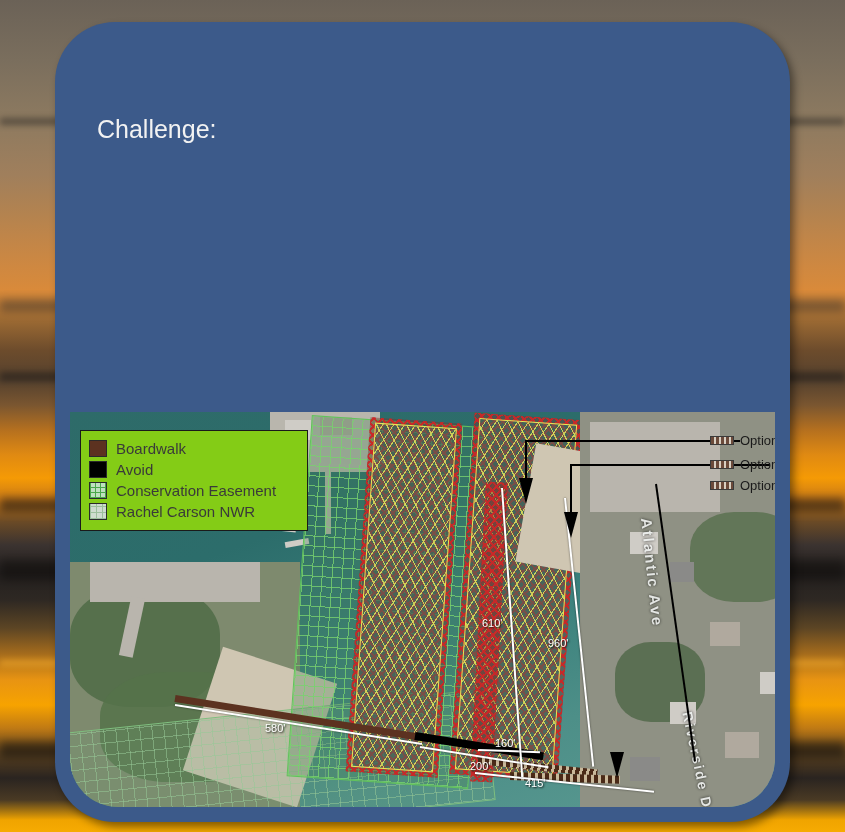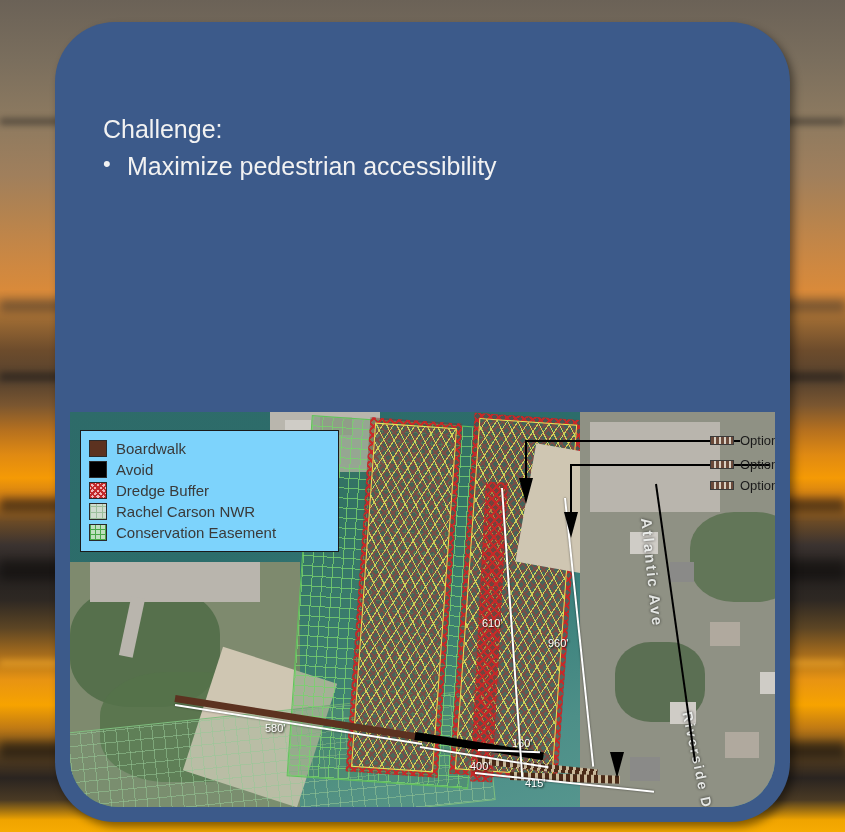--- a/index.html
+++ b/index.html
@@ -51,21 +51,21 @@
     position:absolute;left:0;right:0;top:36px;
     text-align:center;color:#ffffff;
     font-size:38px;font-weight:bold;letter-spacing:.3px;
     text-shadow:1px 1px 2px rgba(0,0,0,.35);
   }
 
   #body-text{
     position:absolute;left:42px;top:90px;width:670px;
     color:#f2f2f2;font-size:25px;line-height:1.42;
   }
-  #body-text .head{margin:0 0 1px 6px;}
+  #body-text .head{margin:0 0 1px 0;}
   #body-text ul{list-style:none;margin:0 0 0 0;padding:0;}
   #body-text li{
     position:relative;padding-left:30px;margin:0 0 1px 0;
   }
   #body-text li:before{
     content:"\2022";position:absolute;left:6px;top:-1px;font-size:22px;
   }
 
   
   #map-wrap{
@@ -136,22 +136,22 @@
   .callout-arrow{position:absolute;width:0;height:0;
     border-left:7px solid transparent;border-right:7px solid transparent;
     border-top:26px solid #000;}
   .optlabel{position:absolute;color:#1a1a1a;font-size:13px;white-space:nowrap;}
   .optswatch{position:absolute;width:22px;height:7px;
     background:repeating-linear-gradient(90deg,#6b4a3a 0 3px,#d8cfc2 3px 5px);
     border:1px solid #3a3a3a;}
 
   
   #legend{
-    position:absolute;left:10px;top:18px;width:259px;
-    background:#7dd3fc;border:1.5px solid #1a1a1a;
+    position:absolute;left:10px;top:18px;width:228px;
+    background:#84cc16;border:1.5px solid #1a1a1a;
     padding:7px 8px 8px 8px;box-sizing:border-box;
   }
   #legend .row{display:flex;align-items:center;height:21px;}
   #legend .sw{width:16px;height:15px;border:1px solid #2a2a2a;margin-right:9px;flex:0 0 auto;}
   #legend .lbl{font-size:15px;color:#3a3a3a;white-space:nowrap;}
   .sw-boardwalk{background:#5c3220;}
   .sw-bridge{background:#000000;}
   .sw-dredge{background:
       repeating-linear-gradient(60deg,#c8cc4a 0 1px,transparent 1px 5px),
       repeating-linear-gradient(-60deg,#c8cc4a 0 1px,transparent 1px 5px),
@@ -182,21 +182,20 @@
   <div class="streak s6"></div>
   <div class="streak s7"></div>
 </div>
 
 <div id="panel">
 
 
   <div id="body-text">
     <p class="head">Challenge:</p>
     <ul>
-      <li>Maximize pedestrian accessibility</li>
     </ul>
     <ul>
     </ul>
   </div>
 
   <div id="map-wrap">
     <div id="map">
 
       <div class="water"></div>
 
@@ -248,24 +247,24 @@
       <div class="boardwalk" style="left:105px;top:283px;width:245px;height:7px;transform:rotate(9deg);"></div>
       <div class="bridge" style="left:345px;top:320px;width:130px;height:8px;transform:rotate(9deg);"></div>
       <div class="pier-dots" style="left:408px;top:345px;width:120px;height:7px;transform:rotate(6deg);"></div>
 
       <div class="pier-dots" style="left:440px;top:360px;width:110px;height:8px;transform:rotate(2deg);"></div>
 
       <div class="measure" style="left:105px;top:292px;width:250px;transform:rotate(9deg);"></div>
       <div class="mlabel" style="left:195px;top:310px;">580'</div>
 
       <div class="measure" style="left:350px;top:334px;width:130px;transform:rotate(9deg);"></div>
-      <div class="mlabel" style="left:400px;top:348px;">400'</div>
+      <div class="mlabel" style="left:400px;top:348px;">200'</div>
 
       <div class="measure" style="left:408px;top:337px;width:62px;transform:rotate(2deg);"></div>
-      <div class="mlabel" style="left:425px;top:325px;padding-left:17px;">160'</div>
+      <div class="mlabel" style="left:425px;top:325px;">160'</div>
 
       <div class="measure" style="left:405px;top:360px;width:180px;transform:rotate(6deg);"></div>
       <div class="mlabel" style="left:455px;top:365px;">415'</div>
 
       <div class="measure" style="left:432px;top:75px;width:290px;transform:rotate(86deg);"></div>
       <div class="mlabel" style="left:412px;top:205px;">610'</div>
 
       <div class="measure" style="left:495px;top:85px;width:270px;transform:rotate(84deg);"></div>
       <div class="mlabel" style="left:478px;top:225px;">960'</div>
 
@@ -291,28 +290,24 @@
       <div id="legend">
         <div class="row">
           <span class="sw sw-boardwalk"></span>
           <span class="lbl">Boardwalk</span>
         </div>
         <div class="row">
           <span class="sw sw-bridge"></span>
           <span class="lbl">Avoid</span>
         </div>
         <div class="row">
-          <span class="sw sw-buffer"></span>
-          <span class="lbl">Dredge Buffer</span>
+          <span class="sw sw-easement"></span>
+          <span class="lbl">Conservation Easement</span>
         </div>
         <div class="row">
           <span class="sw sw-nwr"></span>
           <span class="lbl">Rachel Carson NWR</span>
         </div>
-        <div class="row">
-          <span class="sw sw-easement"></span>
-          <span class="lbl">Conservation Easement</span>
-        </div>
       </div>
 
     </div>
   </div>
 </div>
 
 </body></html>

